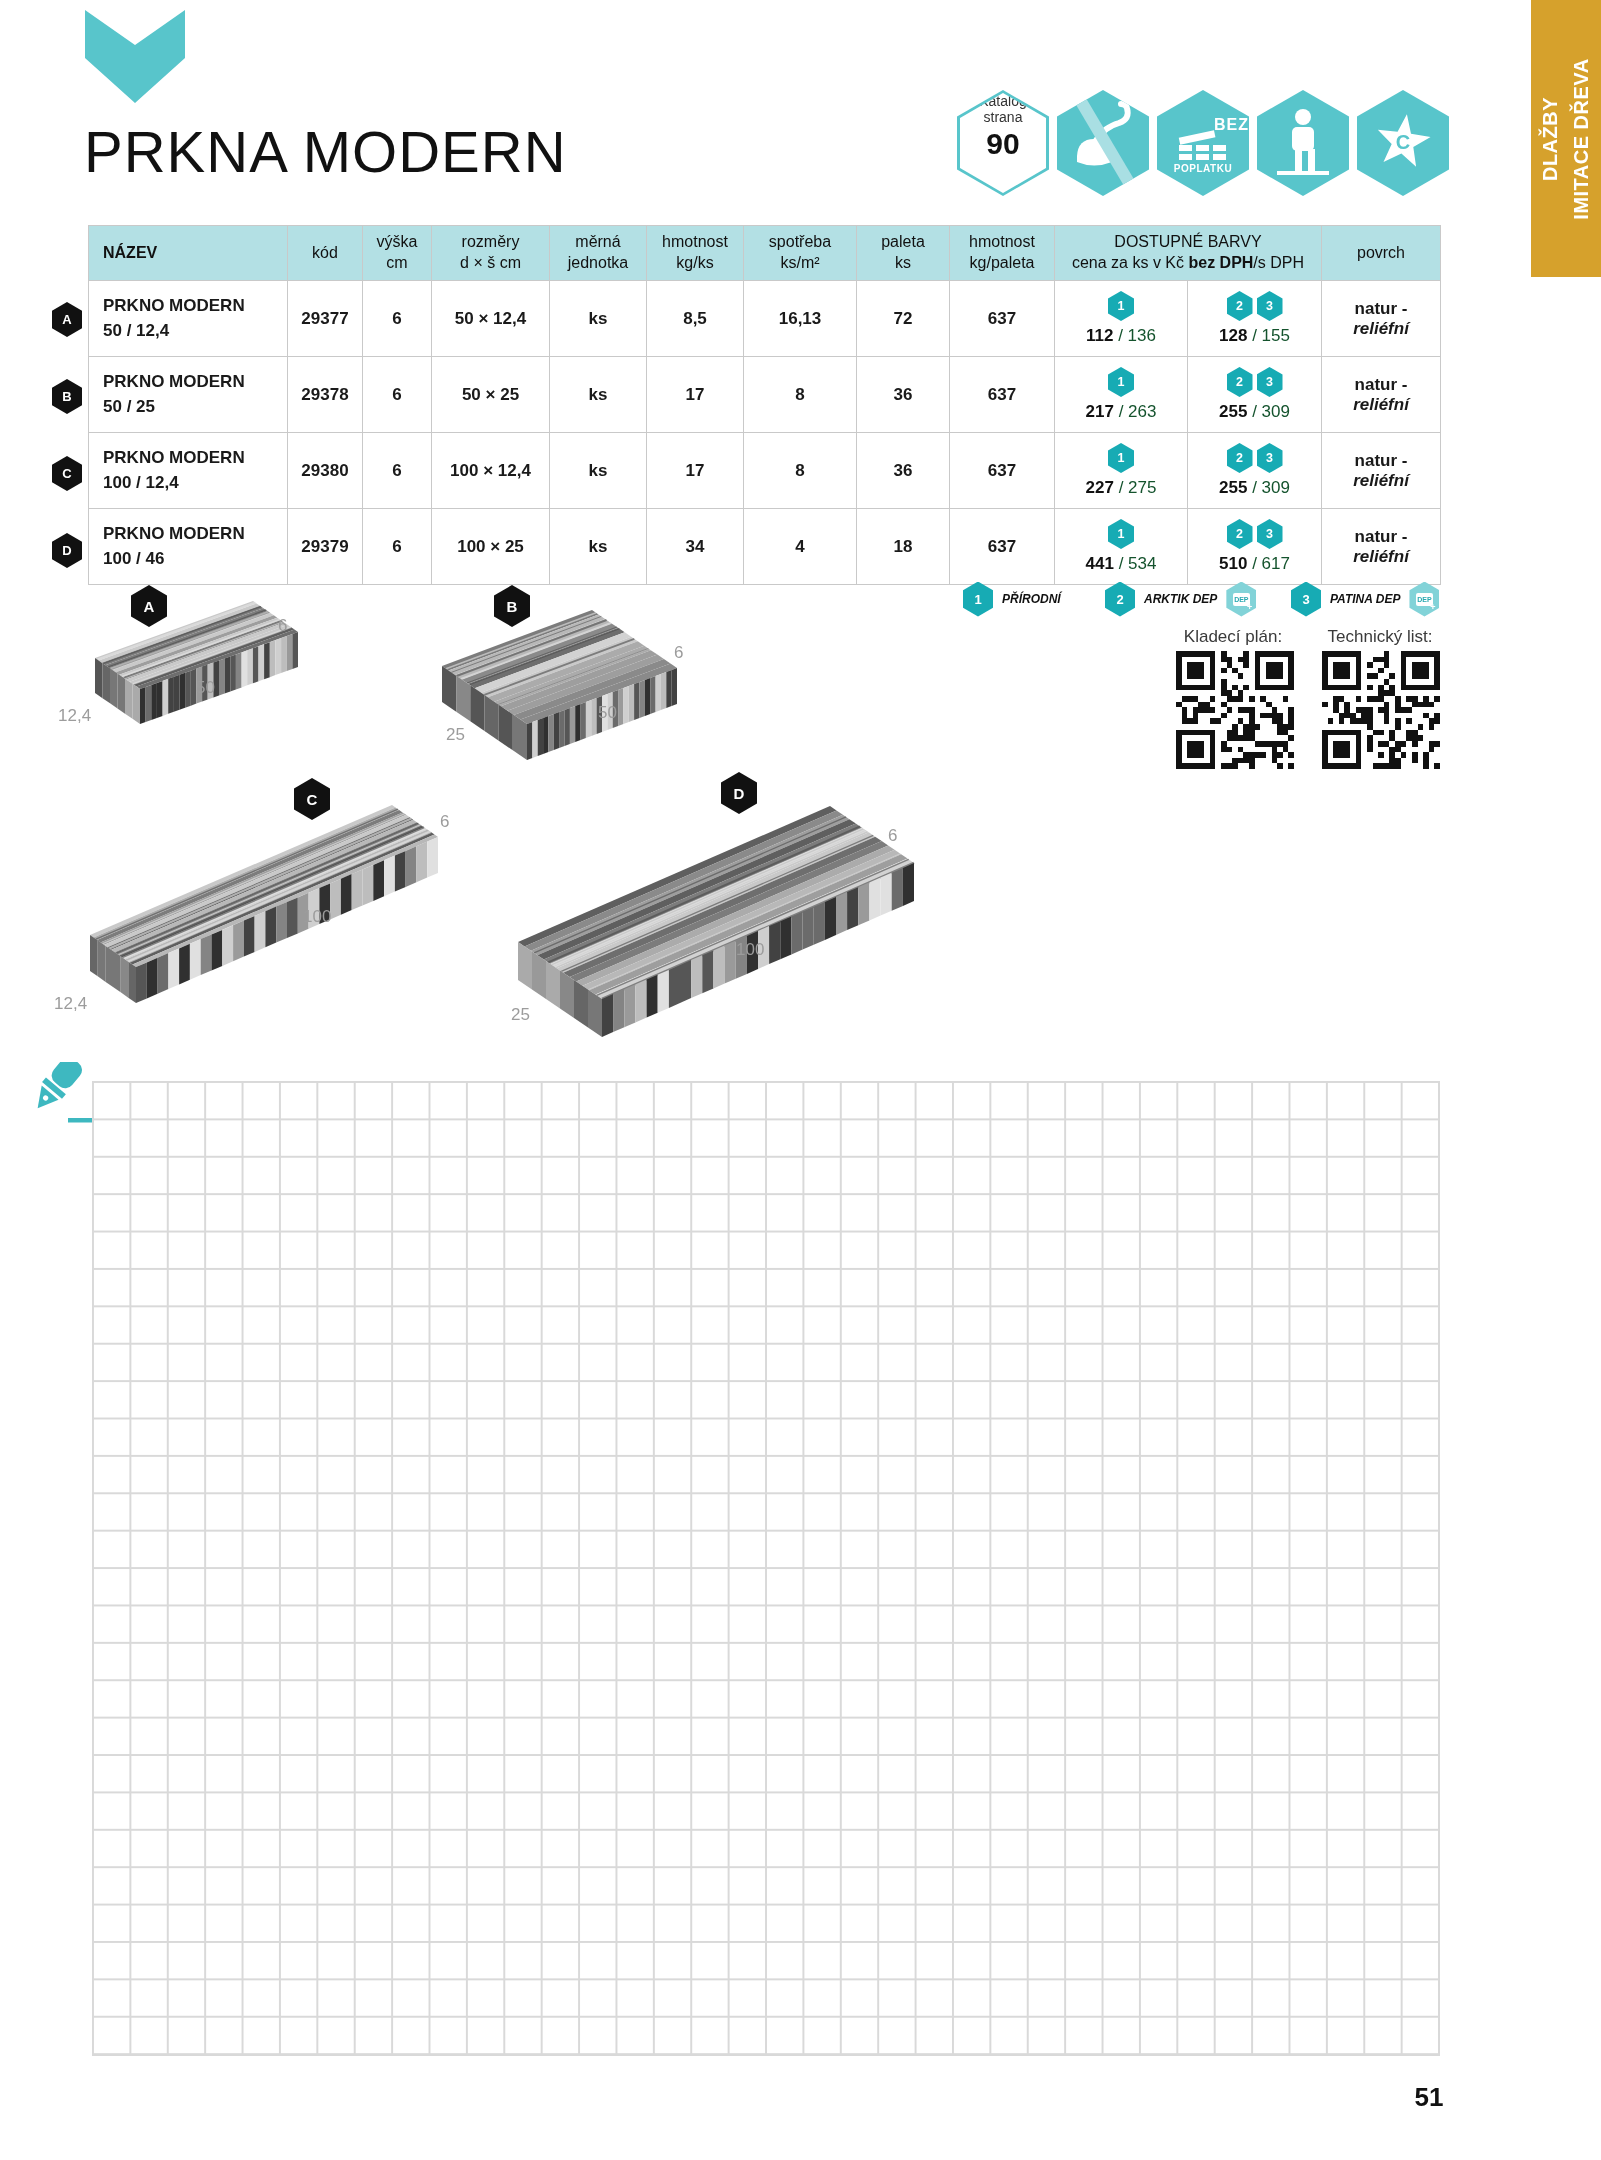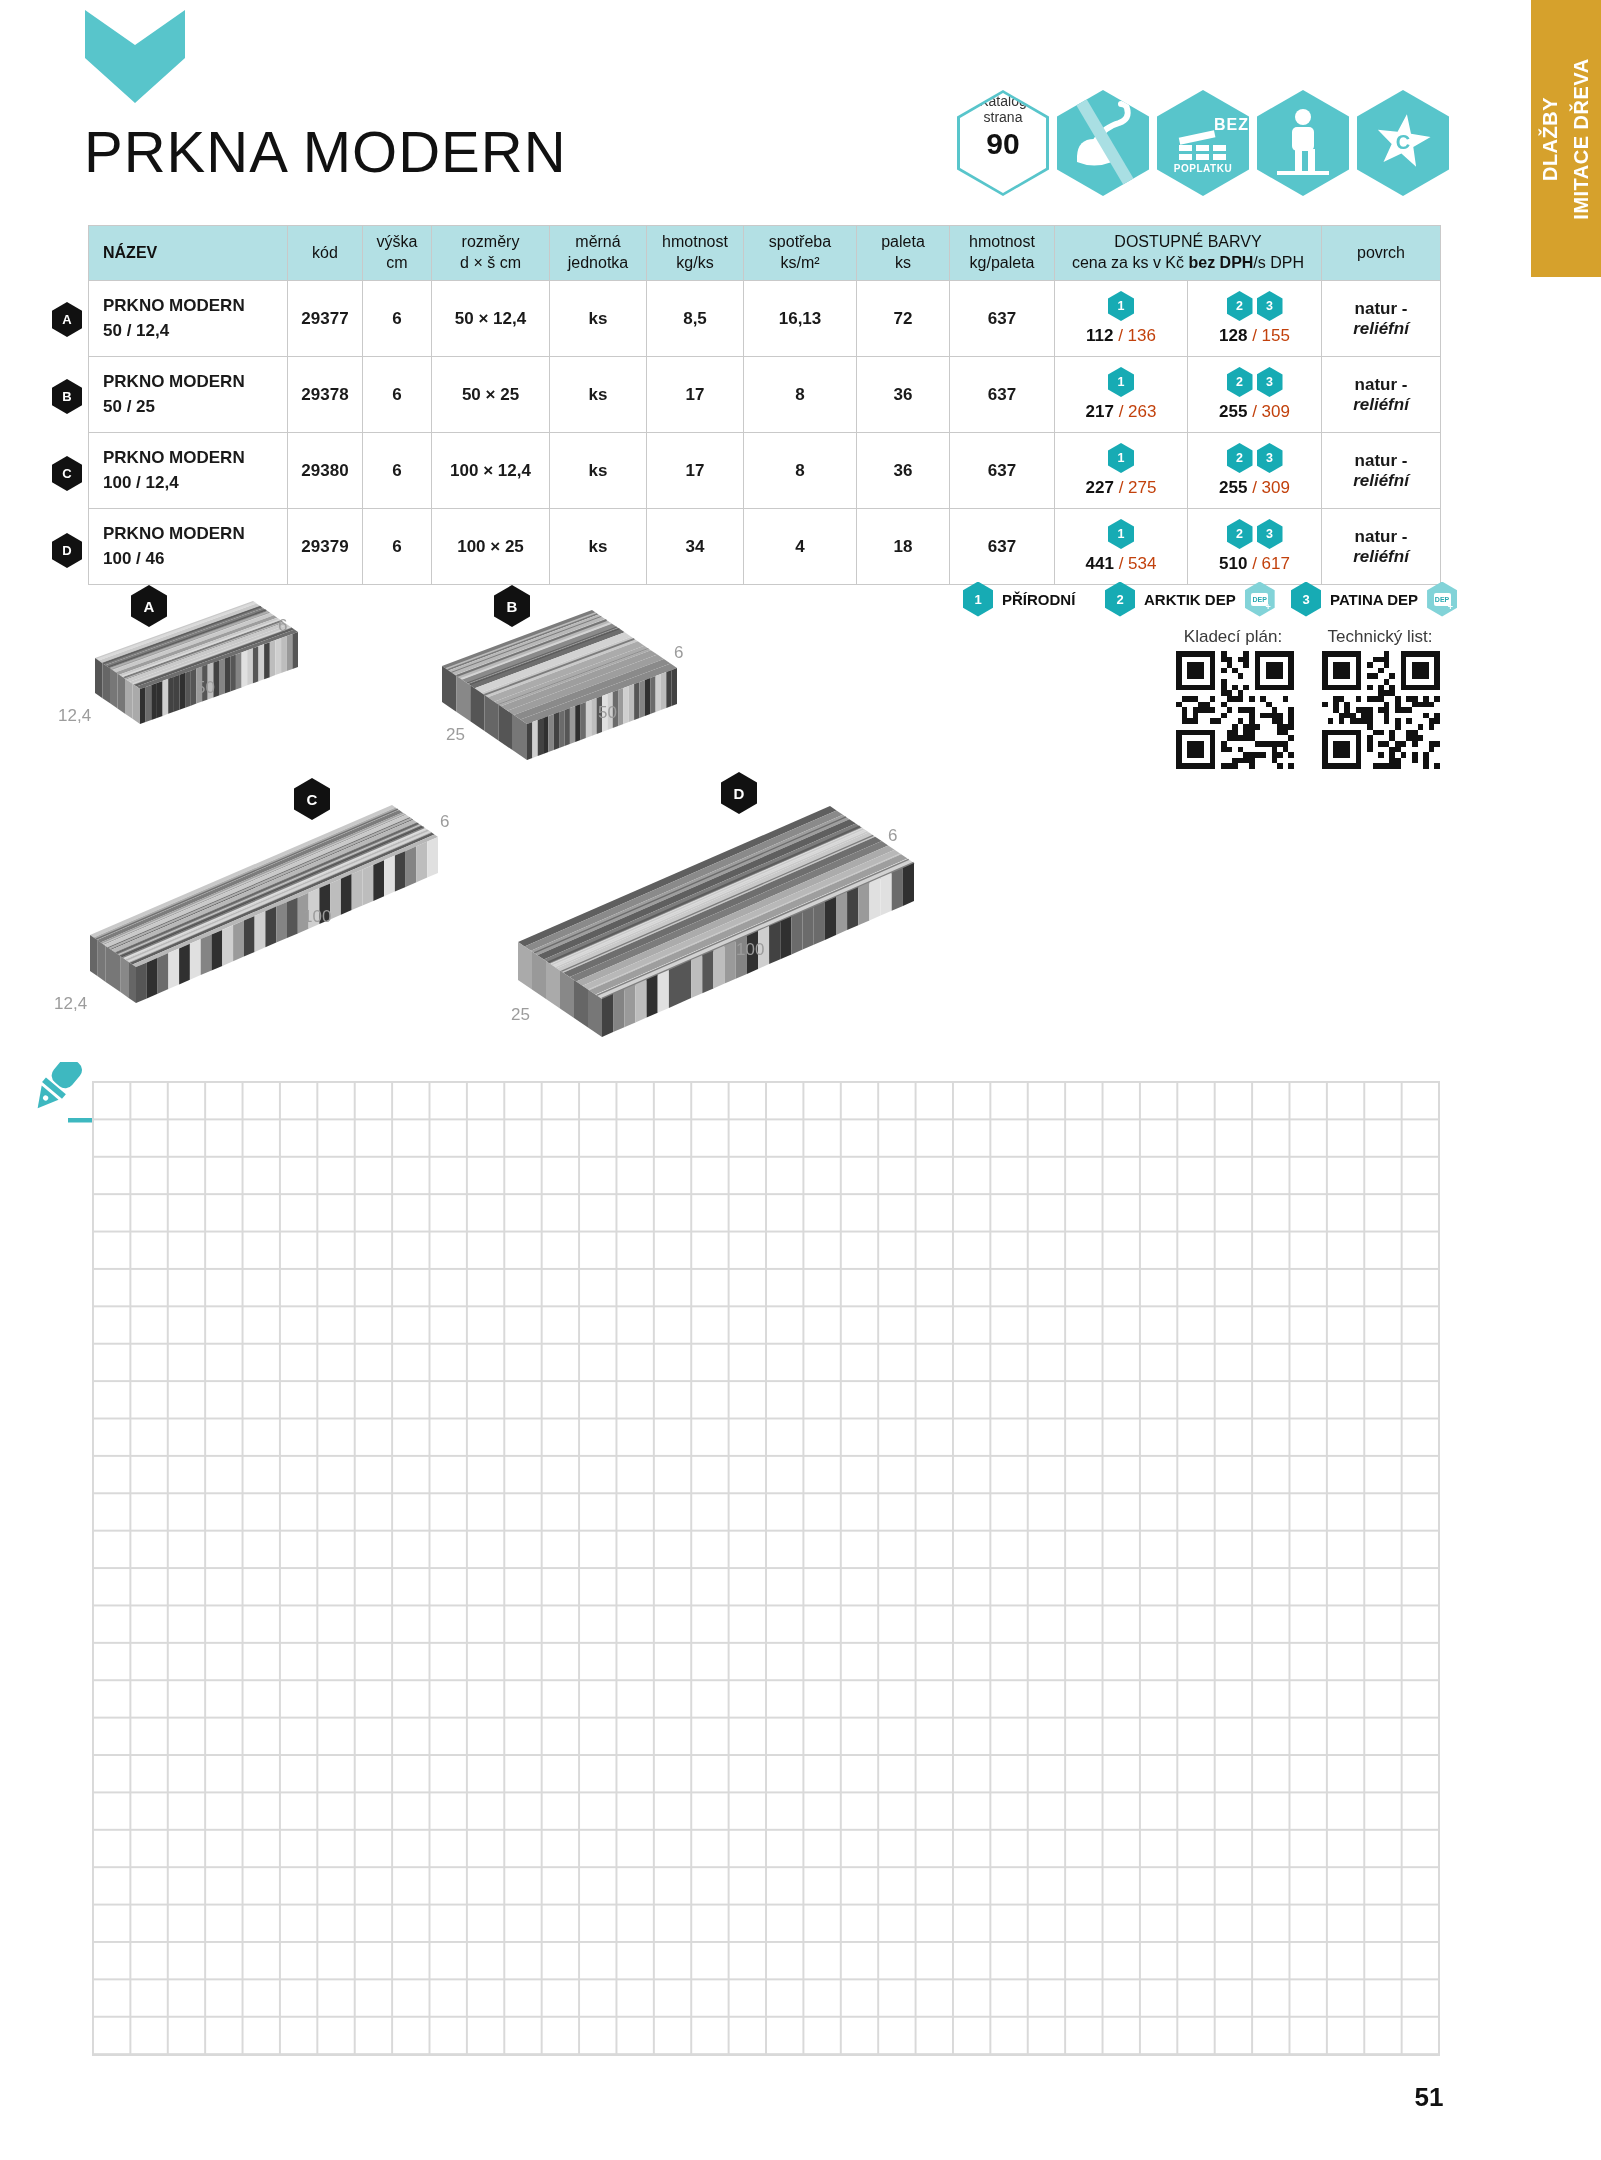--- a/index.html
+++ b/index.html
@@ -36,28 +36,28 @@
   #ptable th, #ptable td { border:1px solid #c9c9c9; text-align:center; vertical-align:middle; }
   #ptable thead th { background:#b3e0e4; height:55px; font-weight:normal; font-size:16px; line-height:1.3; color:#111; }
   #ptable thead th.first { text-align:left; padding-left:14px; font-weight:bold; }
   #ptable td { height:76px; font-size:17px; font-weight:bold; background:#fff; }
   td.name-cell { text-align:left !important; padding-left:14px; font-size:16.5px; line-height:1.45; }
   .price-wrap { display:flex; flex-direction:column; align-items:center; gap:5px; }
   .hex-row { display:flex; gap:4px; justify-content:center; }
   .hexS { width:26px; height:30px; background:#17abb4; color:#fff; font-size:12.5px; font-weight:bold;
     display:flex; align-items:center; justify-content:center; }
   .pb { font-weight:bold; color:#111; }
-  .pr { font-weight:normal; color:#c2410c;margin-top:33px; }
+  .pr { font-weight:normal; color:#14532d;margin-top:33px; }
   .pv2 { font-style:italic; }
   .hexBlack { position:absolute; width:30px; height:35px; background:#111; color:#fff; font-size:13px; font-weight:bold;
     display:flex; align-items:center; justify-content:center; }
 
   
   .legend-item { position:absolute; top:581px; height:36px; display:flex; align-items:center; gap:9px; }
-  .legend-label { font-size:15px; font-weight:bold; color:#111; white-space:nowrap; }
+  .legend-label { font-size:12px; font-weight:bold; color:#111; white-space:nowrap;font-style:italic; }
   .hexL { width:30px; height:35px; background:#17abb4; color:#fff; font-size:13px; font-weight:bold;
     display:flex; align-items:center; justify-content:center; }
   .hexDep { position:relative; width:30px; height:35px; background:#82d3d8; display:flex; align-items:center; justify-content:center; }
   .hexDep .doc { background:#ffffff; border-radius:2px; width:17px; height:13px; font-size:7px; font-weight:bold;
     color:#2ba9b1; display:flex; align-items:center; justify-content:center; }
   .hexDep .plus { position:absolute; right:4px; bottom:5px; color:#fff; font-size:9px; font-weight:bold; }
 
   
   .qr-label { position:absolute; top:627px; width:160px; text-align:center; font-size:17px; color:#3a3a3a; }
   .qr-svg { position:absolute; top:651px; }

